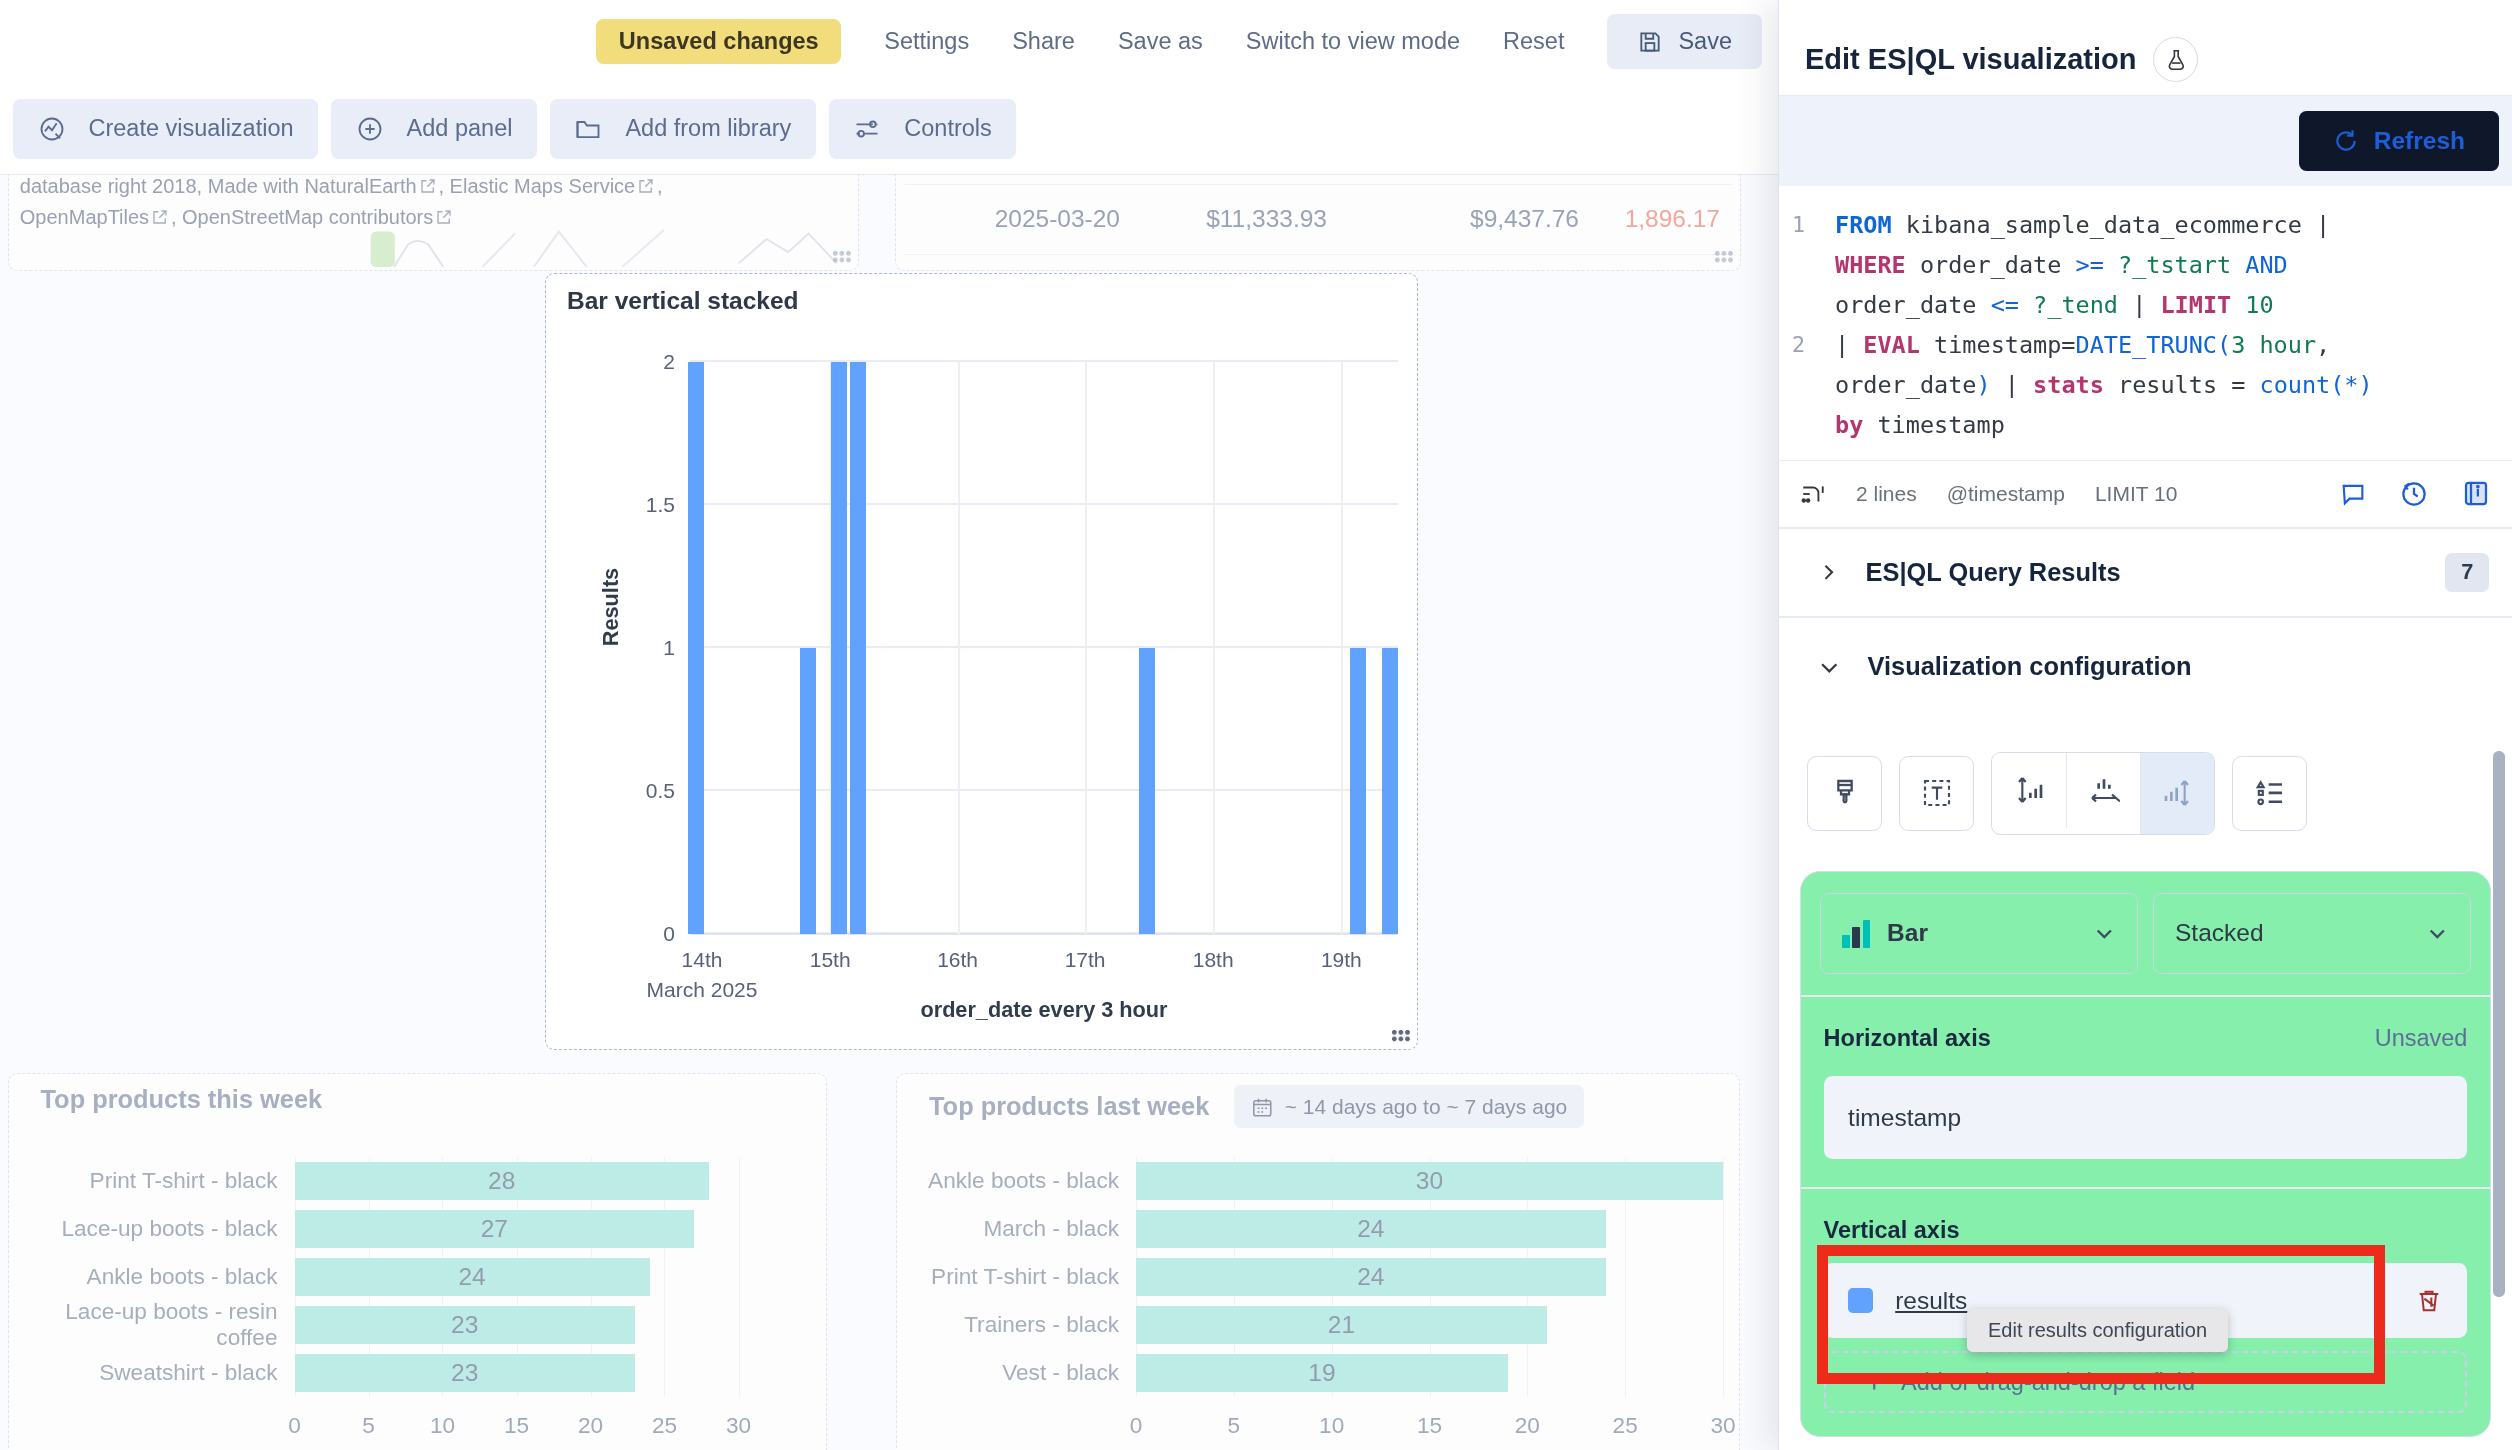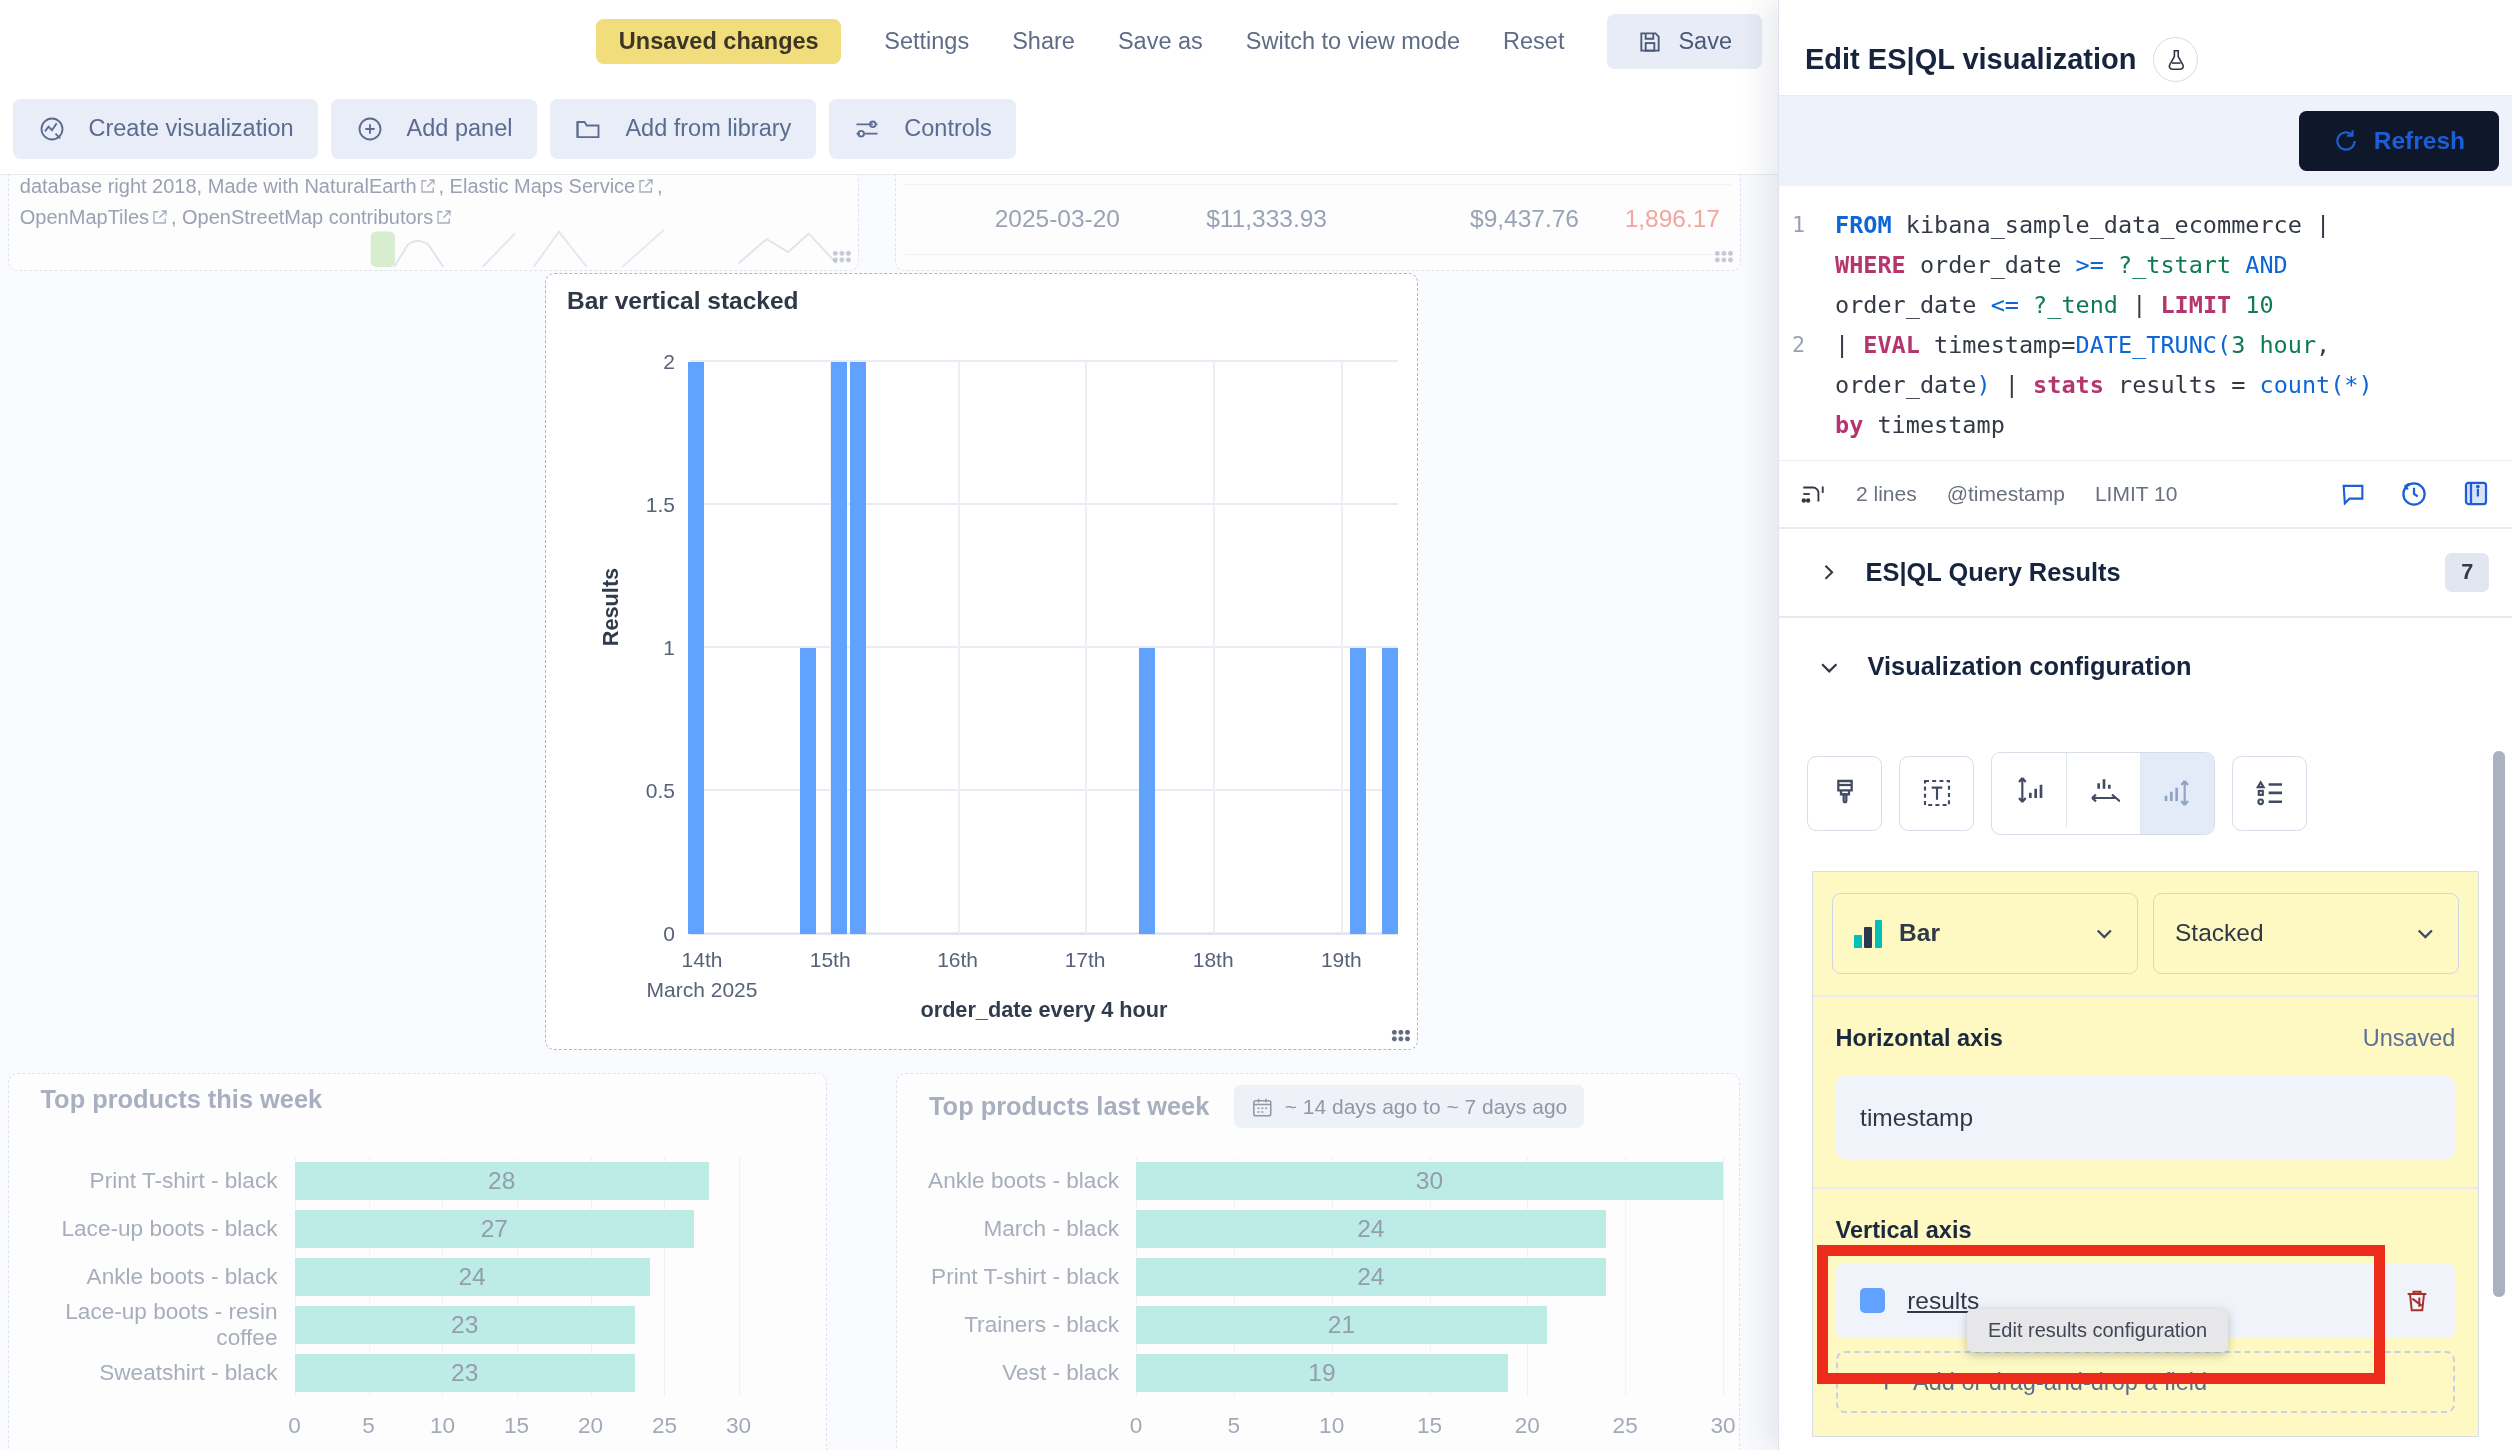--- a/index.html
+++ b/index.html
@@ -103,21 +103,21 @@
   .results-row .grow{flex:1;}
   .count-badge{background:#e2e6f0;border-radius:6.6px;padding:6.6px 16px;font-size:21.7px;font-weight:bold;color:#2f3a4d;}
   .vc-row{height:98px;display:flex;align-items:center;gap:26px;padding-left:38px;cursor:pointer;}
   .icon-row{display:flex;gap:17px;align-items:center;padding:36px 0 36px 28px;}
   .ibtn{width:75px;height:75px;border:1.9px solid #d6dce8;border-radius:9.4px;background:#fff;display:flex;
         align-items:center;justify-content:center;cursor:pointer;box-sizing:border-box;}
   .igroup{display:flex;border:1.9px solid #d6dce8;border-radius:9.4px;overflow:hidden;}
   .igroup .ibtn{border:none;border-radius:0;width:74px;}
   .igroup .ibtn + .ibtn{border-left:1.9px solid #e2e7f0;}
   .ibtn.sel{background:#e4ebf8;}
-  .card{margin:0 33px;border:1.9px solid #d6dce8;border-radius:1px;background:#fef9c3;}
+  .card{margin:0 21px;border:1.9px solid #d6dce8;border-radius:20px;background:#86efac;}
   .selects{display:flex;gap:15px;padding:21px 19px;}
   .sel{flex:1;height:81px;border:1.9px solid #ccd5e5;border-radius:8.5px;display:flex;align-items:center;
        gap:17px;padding:0 21px;font-size:24.5px;color:#2f3947;box-sizing:border-box;cursor:pointer;}
   .sel .grow{flex:1;}
   .bar-ico{display:flex;align-items:flex-end;gap:2.8px;height:30px;}
   .bar-ico i{display:block;width:7.5px;border-radius:0.9px;}
   .fsec{padding:28px 22.6px 28px;}
   .fsec-head{display:flex;align-items:baseline;font-size:23.5px;}
   .fsec-head .lab{font-weight:bold;color:#1b2940;}
   .fsec-head .opt{margin-left:auto;color:#5d6f94;}
@@ -275,21 +275,21 @@
             <div class="vgrid" style="left: 92%;"></div>
             <div class="xtick" style="left: 92%;">19th</div>
             <div class="bvbar" style="left: 0.9%; height: 100%; background: rgb(97, 162, 255);"></div>
             <div class="bvbar" style="left: 16.6%; height: 50%; background: rgb(97, 162, 255);"></div>
             <div class="bvbar" style="left: 21.1%; height: 100%; background: rgb(97, 162, 255);"></div>
             <div class="bvbar" style="left: 23.7%; height: 100%; background: rgb(97, 162, 255);"></div>
             <div class="bvbar" style="left: 64.6%; height: 50%; background: rgb(97, 162, 255);"></div>
             <div class="bvbar" style="left: 94.3%; height: 50%; background: rgb(97, 162, 255);"></div>
             <div class="bvbar" style="left: 98.9%; height: 50%; background: rgb(97, 162, 255);"></div>
           </div>
-        <div class="xlab">order_date every 4 hour</div>
+        <div class="xlab">order_date every 3 hour</div>
         <div class="rhandle" style="background:radial-gradient(#5f6a7e 2.1px,transparent 2.5px);background-size:6.6px 6.6px;"></div>
       </div>
 
       <div class="panel prod" id="prod-week">
         <div class="prod-titlerow">
           <span class="prod-title">Top products this week</span>
         </div>
         <div class="pgrid" id="pw-grid" style="left:286px;right:87px;">
             <i style="left: 0%;"></i>
             <i style="left: 16.6667%;"></i>

